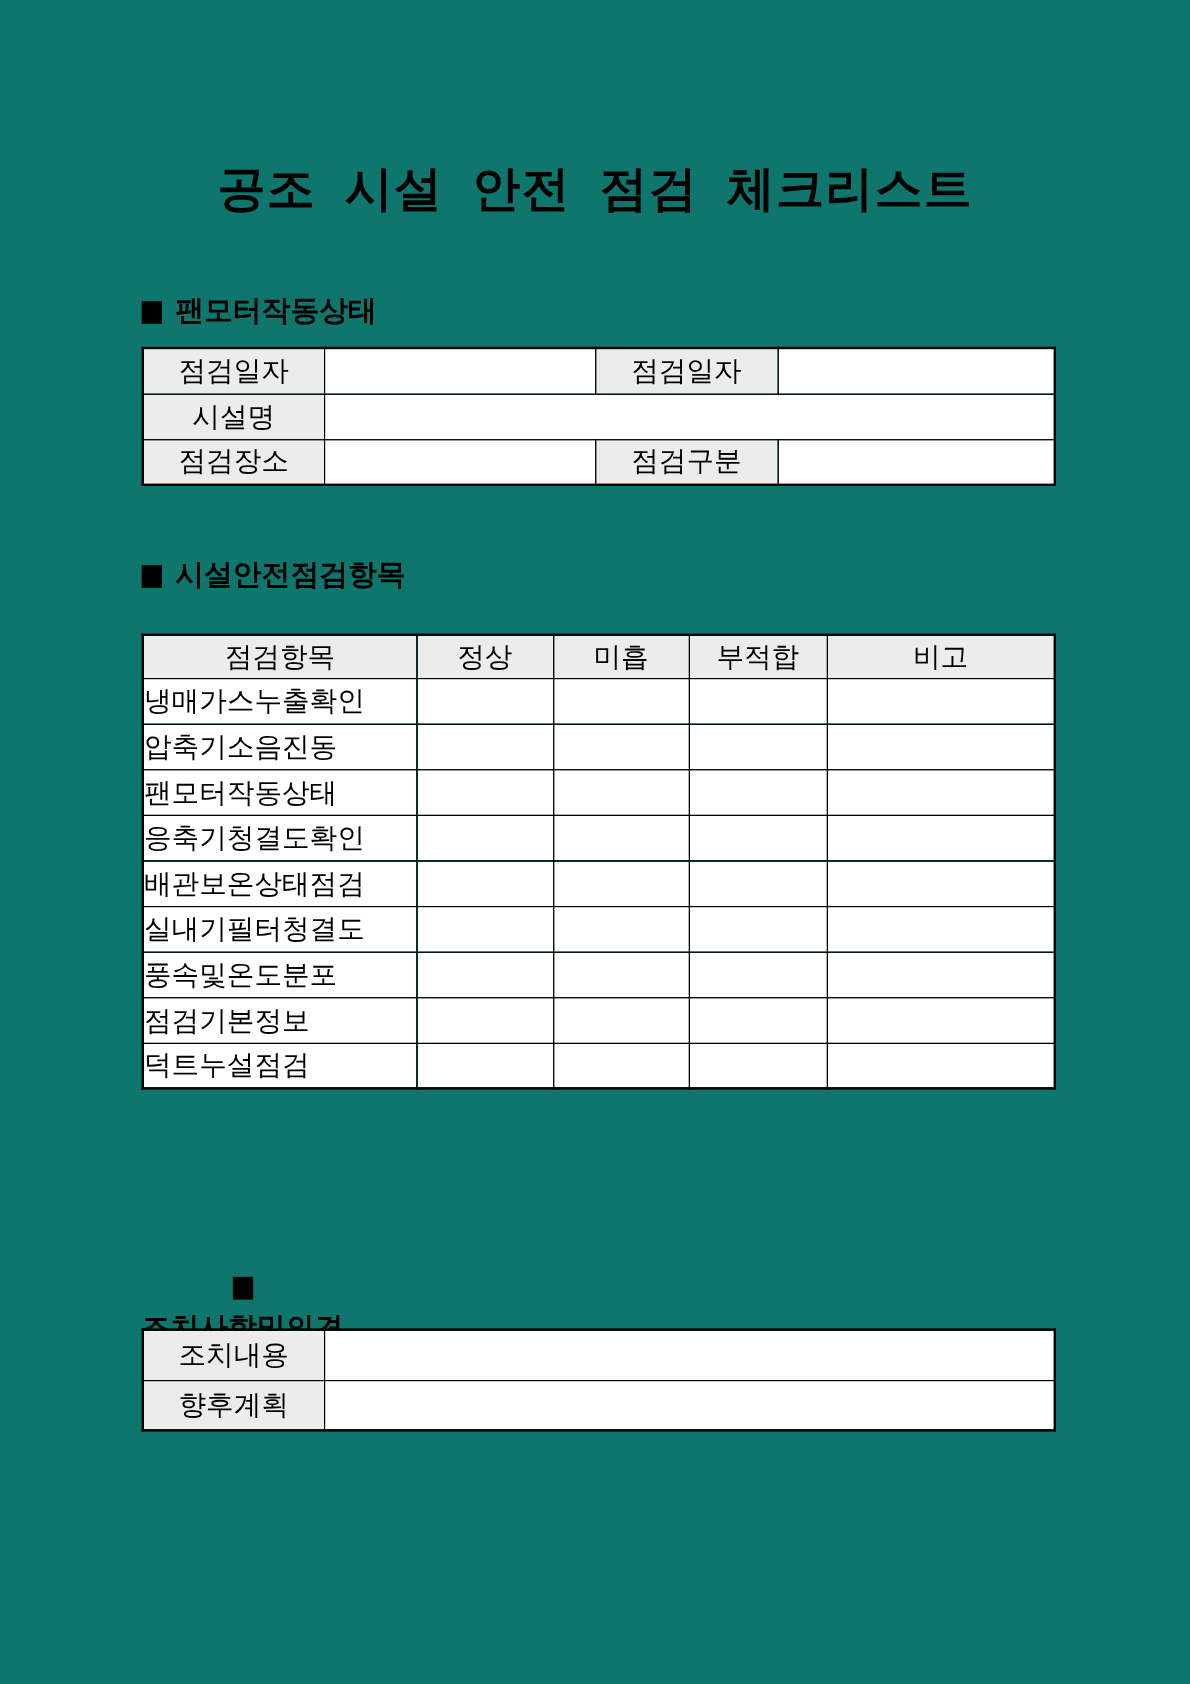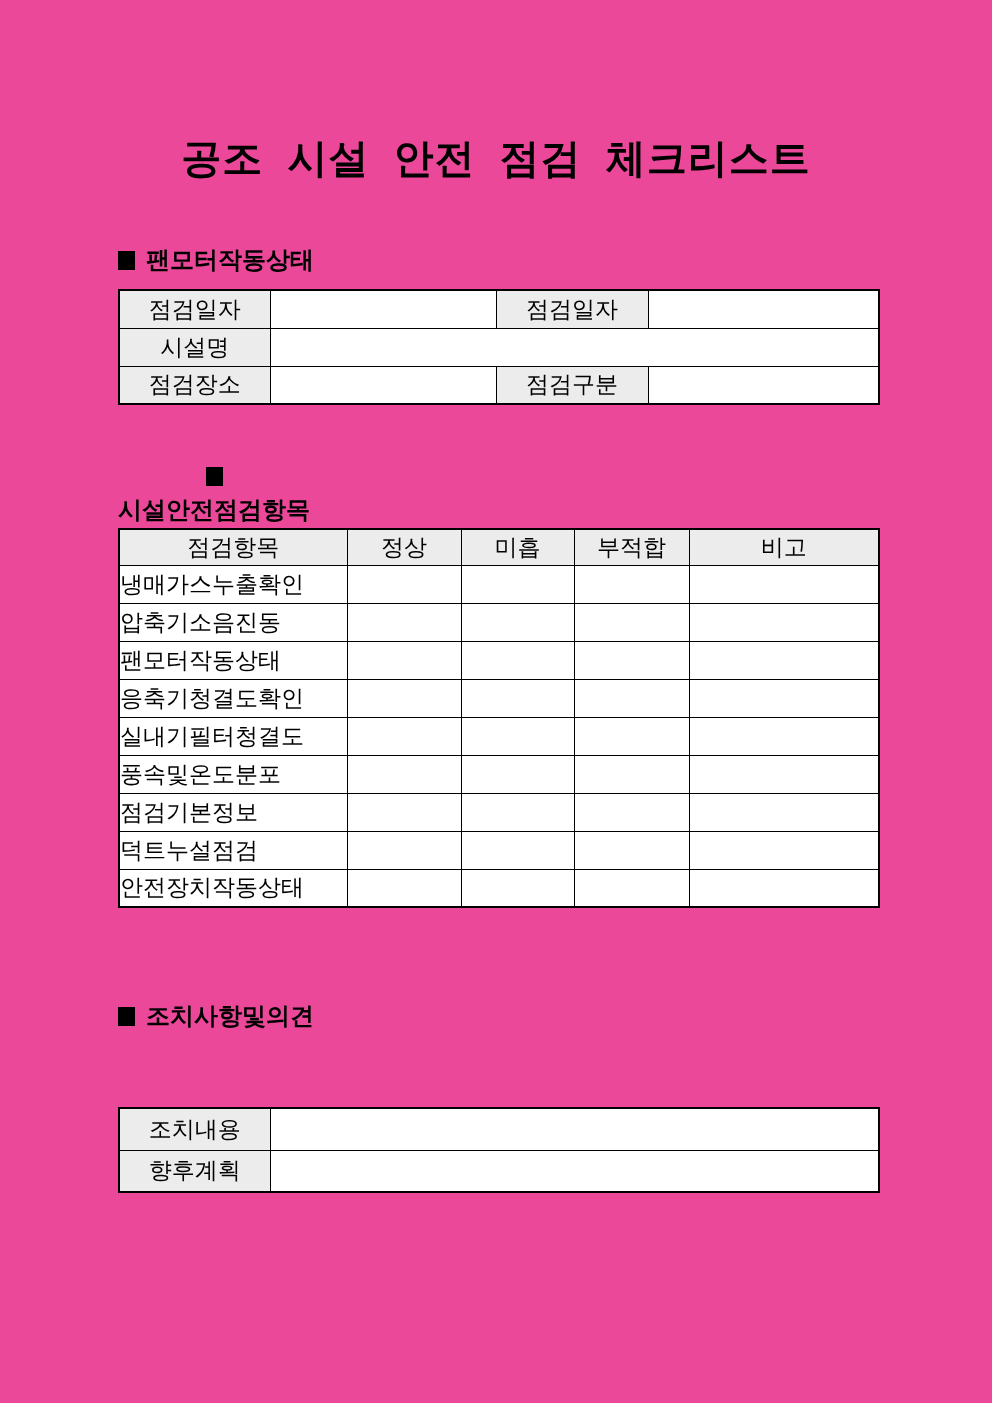--- a/index.html
+++ b/index.html
@@ -1,20 +1,20 @@
 <!DOCTYPE html>
 <html lang="ko"><head>
 <meta charset="utf-8">
 <style>
   html, body { margin: 0; padding: 0; background: #ffffff; }
   .page {
     position: relative;
     width: 992px;
     height: 1403px;
-    background: #ec4899;
+    background: #0f766e;
     font-family: "Liberation Sans", sans-serif;
     color: #000000;
     overflow: hidden;
   }
   .doc-title {
     position: absolute;
     top: 133px;
     left: 0;
     width: 100%;
     text-align: center;
@@ -36,22 +36,22 @@
     line-height: 26px;
   }
   .section-heading .bullet {
     display: inline-block;
     width: 17px;
     height: 19px;
     background: #000000;
     flex: 0 0 auto;
   }
   #section-basic-info   { top: 247px; }
-  #section-checklist    { top: 467px; flex-direction: column; }
-  #section-actions      { top: 1003px; }
+  #section-checklist    { top: 467px; }
+  #section-actions      { top: 1064px; flex-direction: column; }
 
   table.doc-table {
     position: absolute;
     left: 118px;
     border-collapse: collapse;
     table-layout: fixed;
     border: 2px solid #000000;
   }
   #basic-info-table { top: 289px; width: 760px; }
   #checklist-table  { top: 528px; width: 760px; }
@@ -165,20 +165,27 @@
           <td class="value-cell"></td>
         </tr>
         <tr>
           <td class="item-cell">응축기청결도확인</td>
           <td class="value-cell"></td>
           <td class="value-cell"></td>
           <td class="value-cell"></td>
           <td class="value-cell"></td>
         </tr>
         <tr>
+          <td class="item-cell">배관보온상태점검</td>
+          <td class="value-cell"></td>
+          <td class="value-cell"></td>
+          <td class="value-cell"></td>
+          <td class="value-cell"></td>
+        </tr>
+        <tr>
           <td class="item-cell">실내기필터청결도</td>
           <td class="value-cell"></td>
           <td class="value-cell"></td>
           <td class="value-cell"></td>
           <td class="value-cell"></td>
         </tr>
         <tr>
           <td class="item-cell">풍속및온도분포</td>
           <td class="value-cell"></td>
           <td class="value-cell"></td>
@@ -187,27 +194,20 @@
         </tr>
         <tr>
           <td class="item-cell">점검기본정보</td>
           <td class="value-cell"></td>
           <td class="value-cell"></td>
           <td class="value-cell"></td>
           <td class="value-cell"></td>
         </tr>
         <tr>
           <td class="item-cell">덕트누설점검</td>
-          <td class="value-cell"></td>
-          <td class="value-cell"></td>
-          <td class="value-cell"></td>
-          <td class="value-cell"></td>
-        </tr>
-        <tr>
-          <td class="item-cell">안전장치작동상태</td>
           <td class="value-cell"></td>
           <td class="value-cell"></td>
           <td class="value-cell"></td>
           <td class="value-cell"></td>
         </tr>
       </tbody>
   </table>
 
   <div class="section-heading" id="section-actions">
     <span class="bullet"></span>

